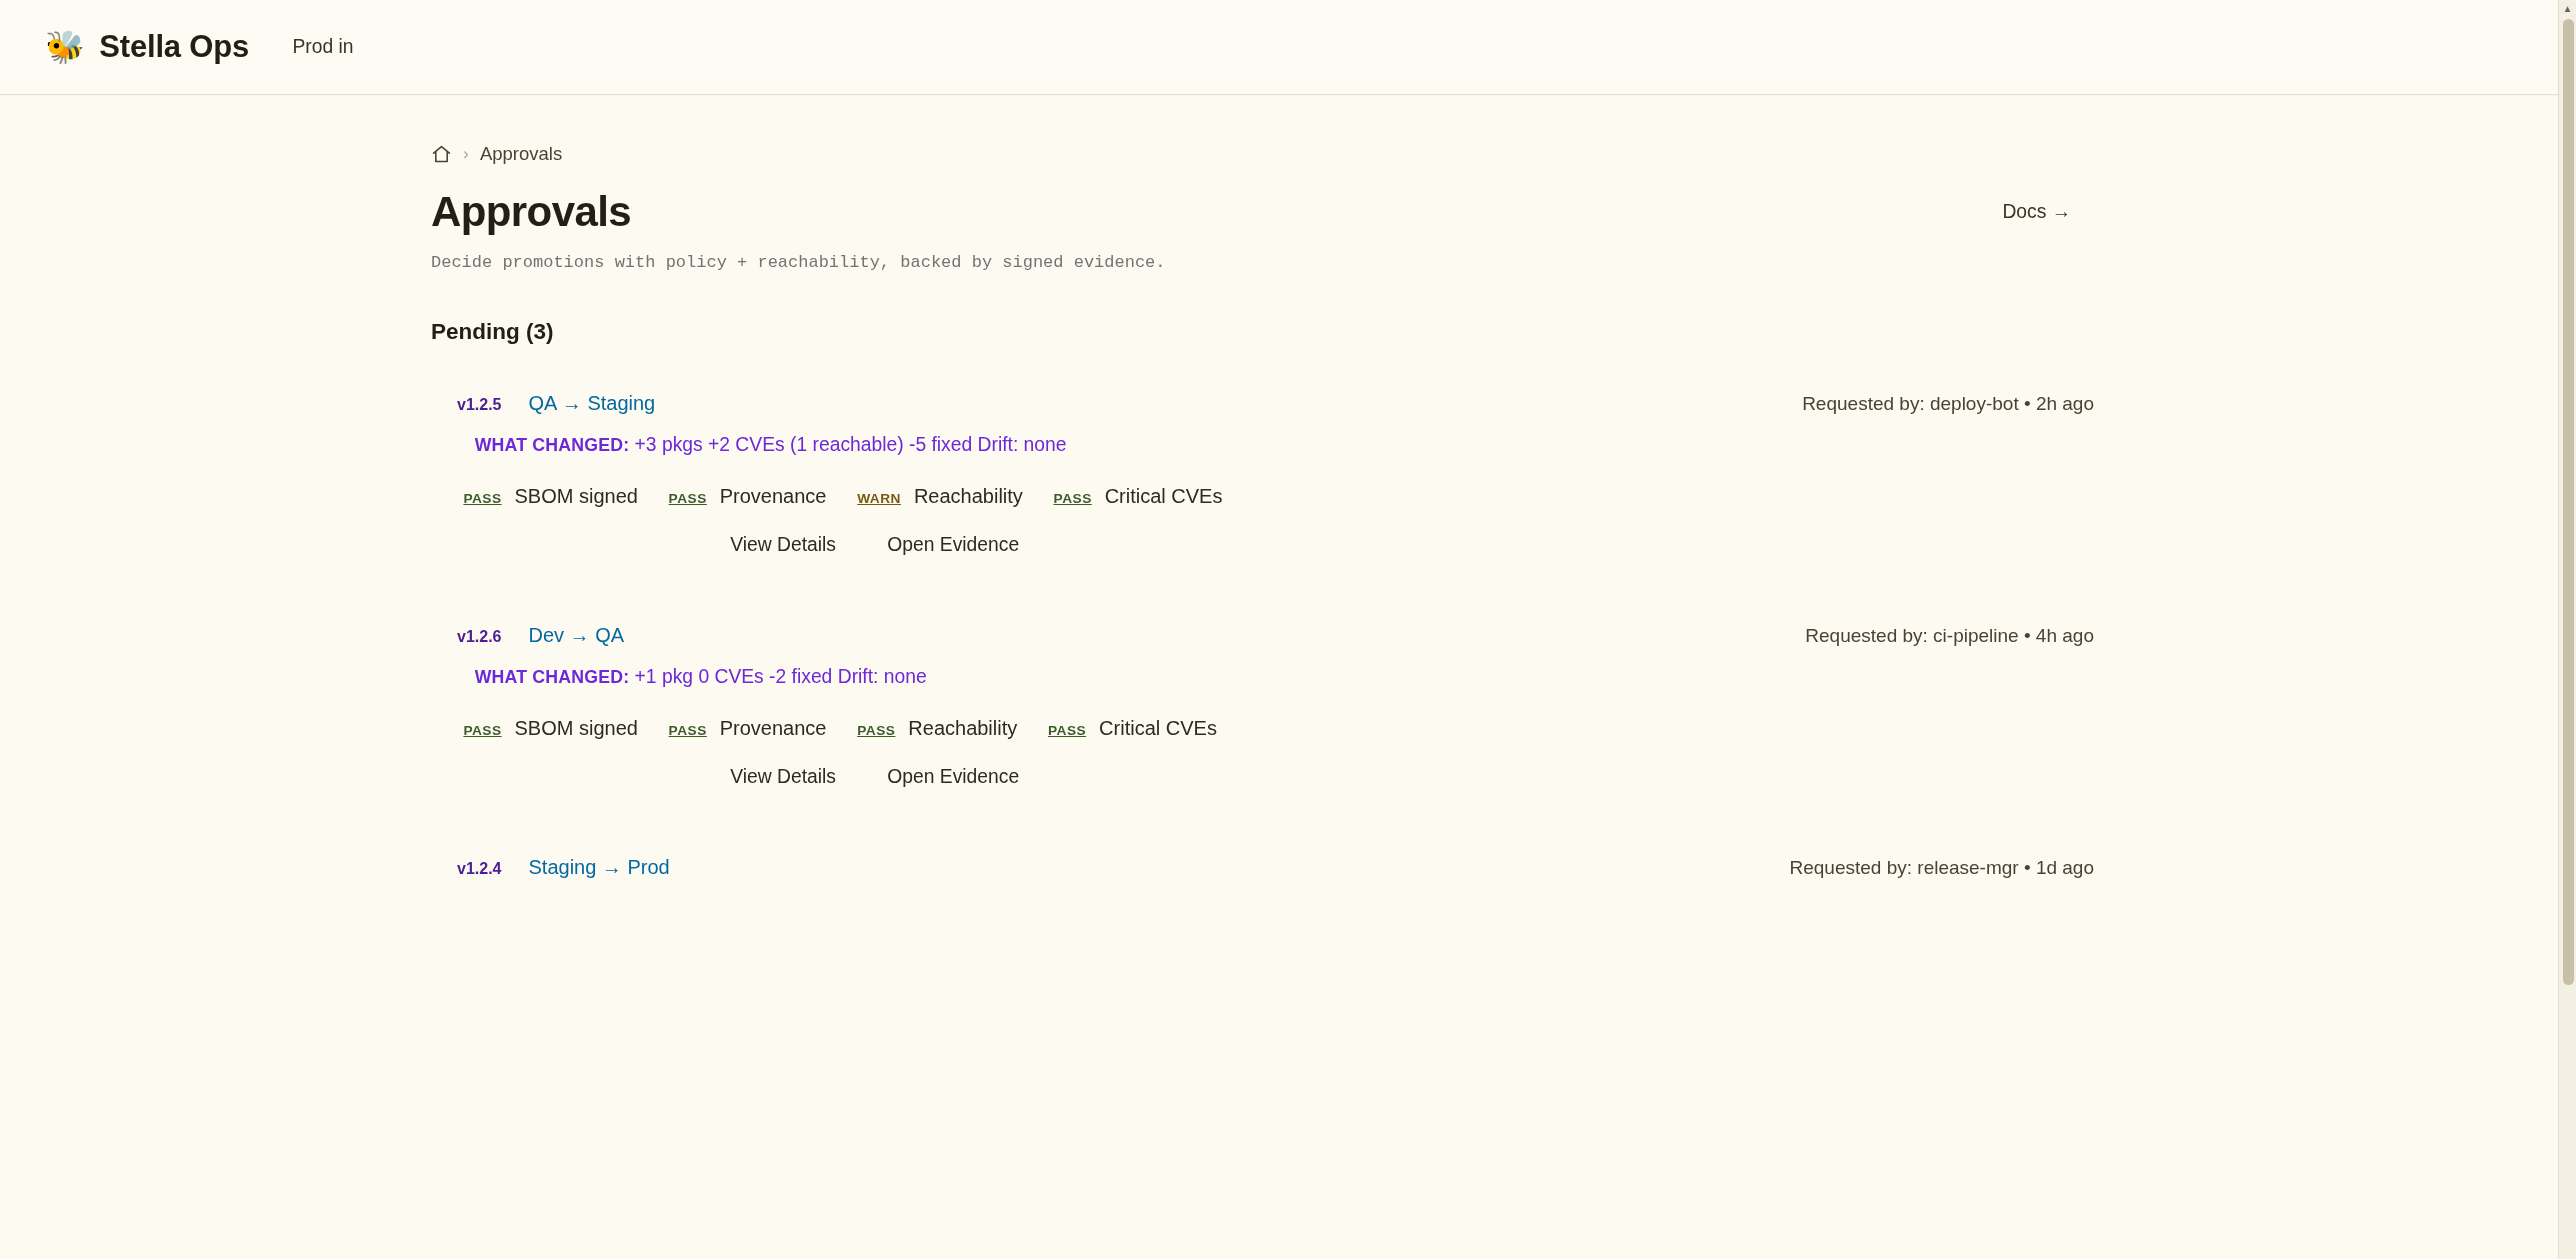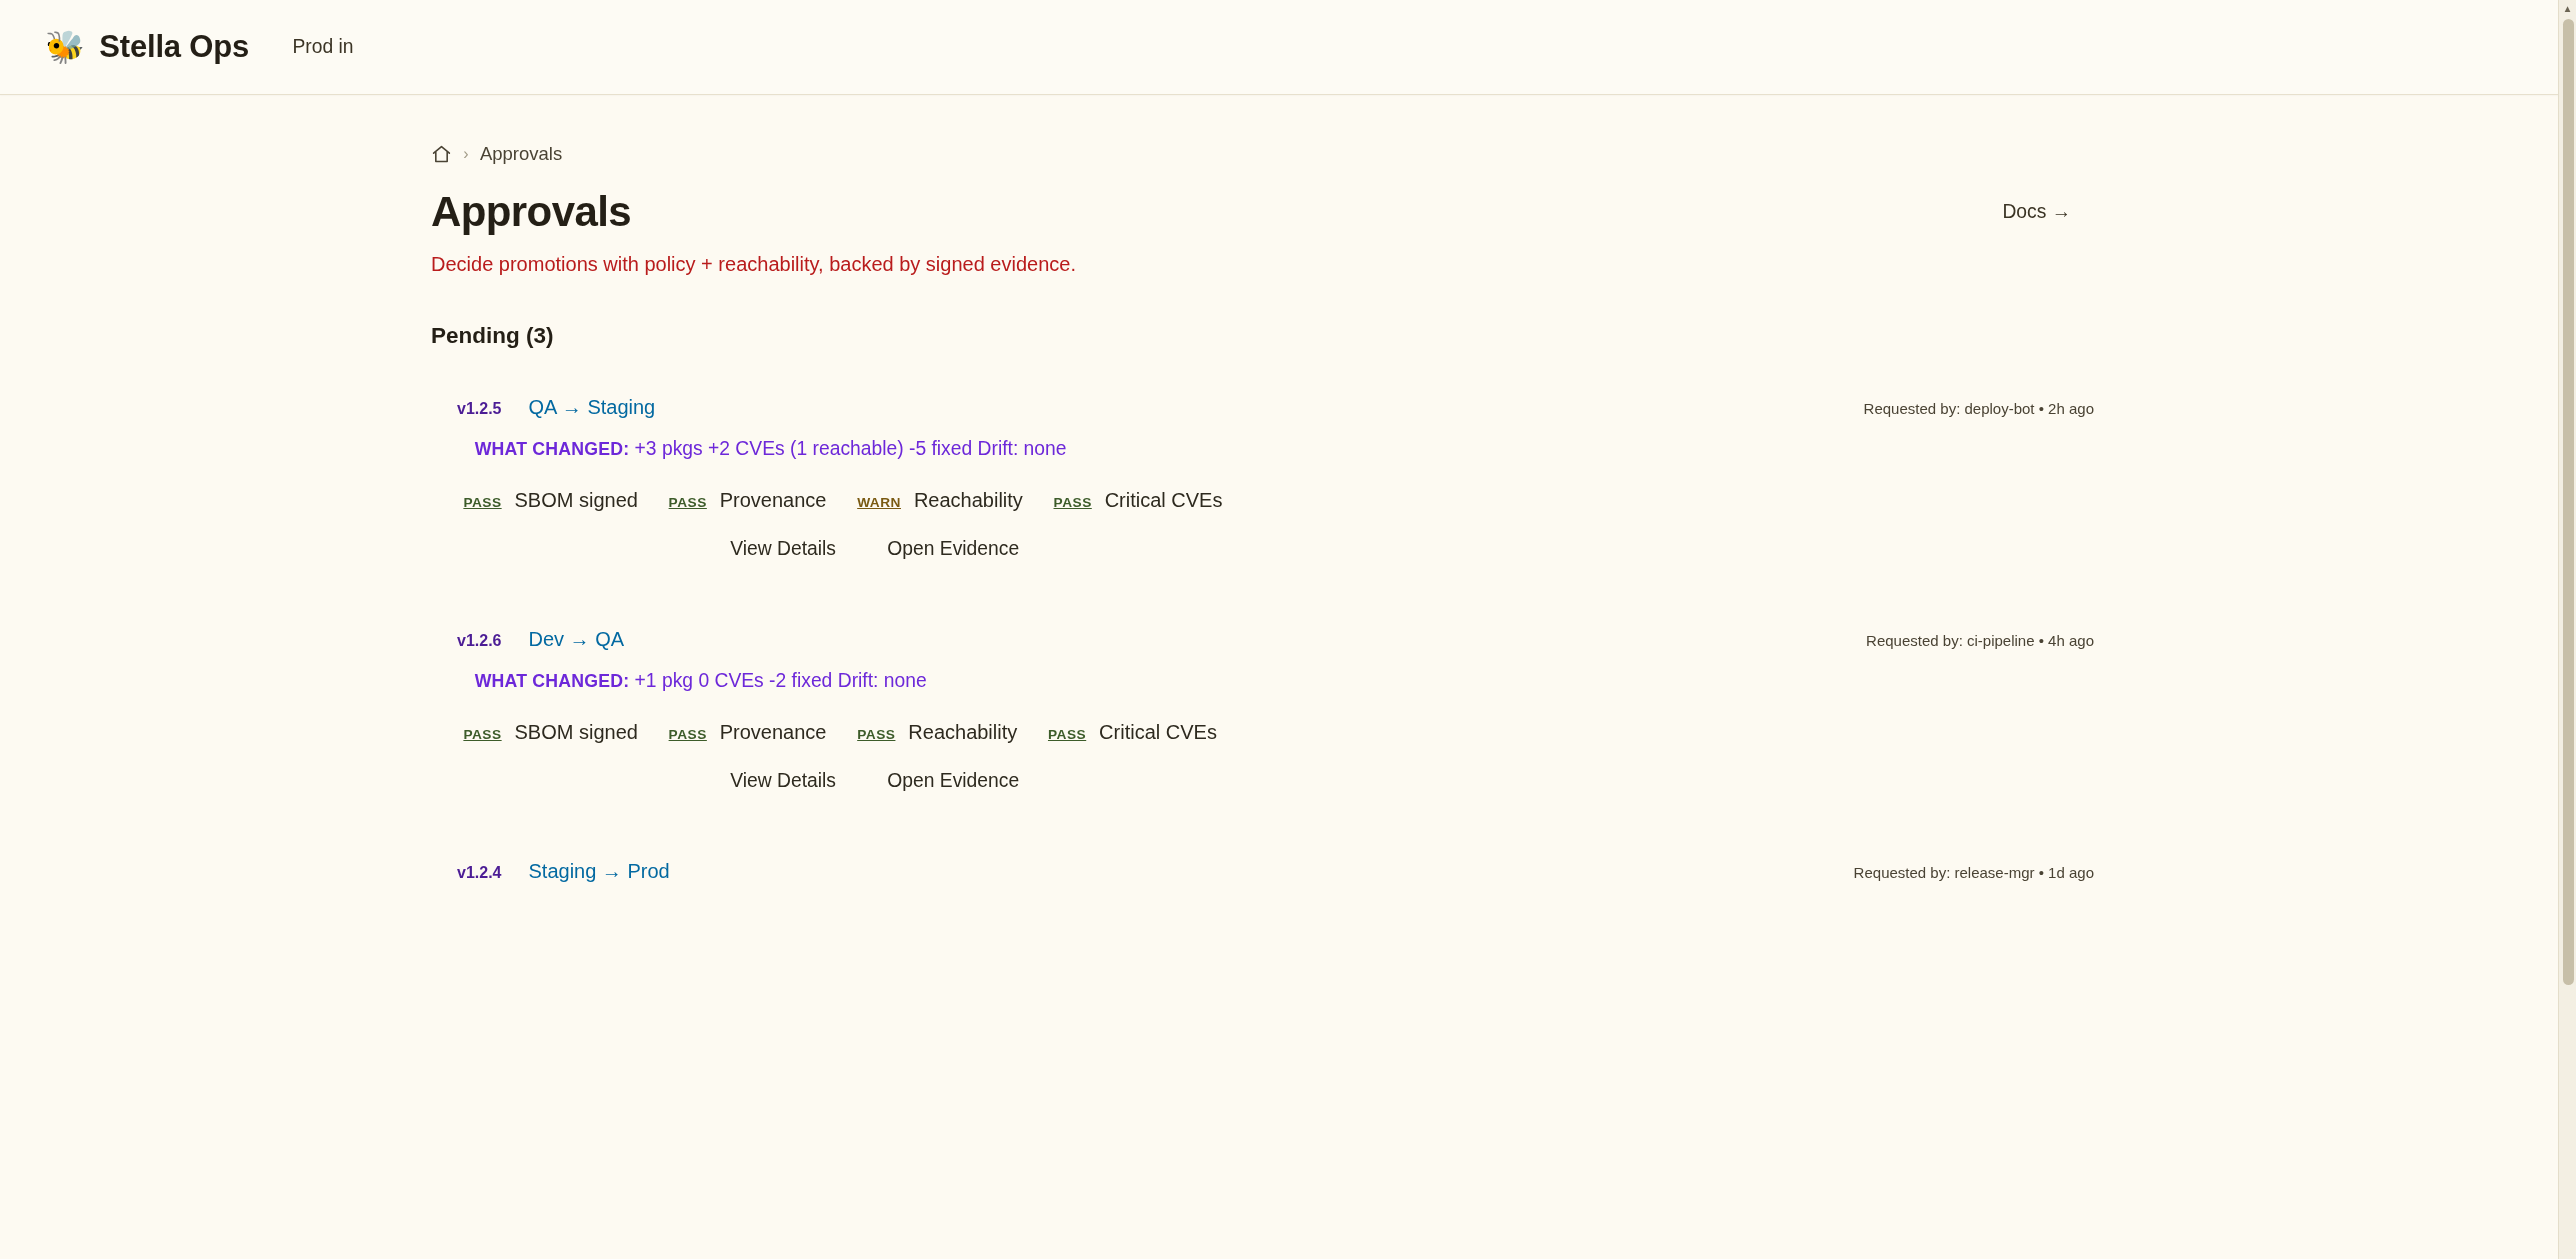--- a/index.html
+++ b/index.html
@@ -89,23 +89,24 @@
   }
   .docs-link {
     font-size: 19.3px;
     color: #3b3425;
     text-decoration: none;
     margin-top: 13px;
     margin-right: 66px;
     white-space: nowrap;
   }
   .subtitle {
-    font-size: 20px;
-    color: #b91c1c;
+    font-size: 17px;
+    color: #737373;
     margin-top: 17.7px;
+    font-family: Liberation Mono, monospace;
   }
 
   
   .filters {
     margin-top: 39px;
     display: flex;
     flex-direction: column;
     gap: 17.7px;
   }
   .filter-select {
@@ -157,21 +158,21 @@
   .version {
     font-size: 16px;
     font-weight: bold;
     color: #4c1d95;
   }
   .transition {
     font-size: 20px;
     color: #0369a1;
   }
   .requested {
-    font-size: 15px;
+    font-size: 19px;
     color: #4a4334;
     margin-right: 43px;
     white-space: nowrap;
   }
   .changed {
     margin-top: 19.3px;
     margin-left: 17.7px;
     font-size: 19.3px;
     color: #6d28d9;
   }

